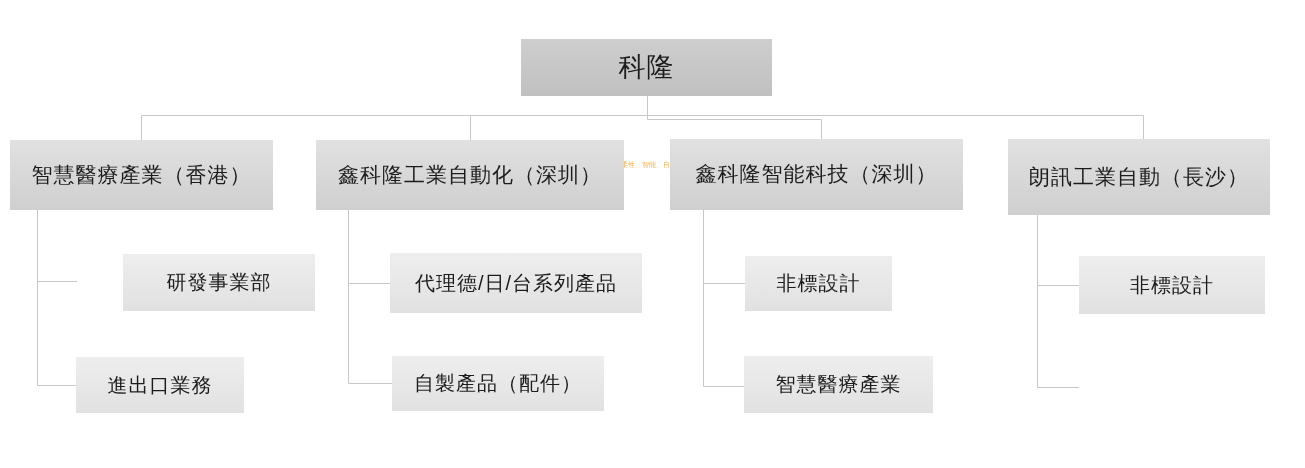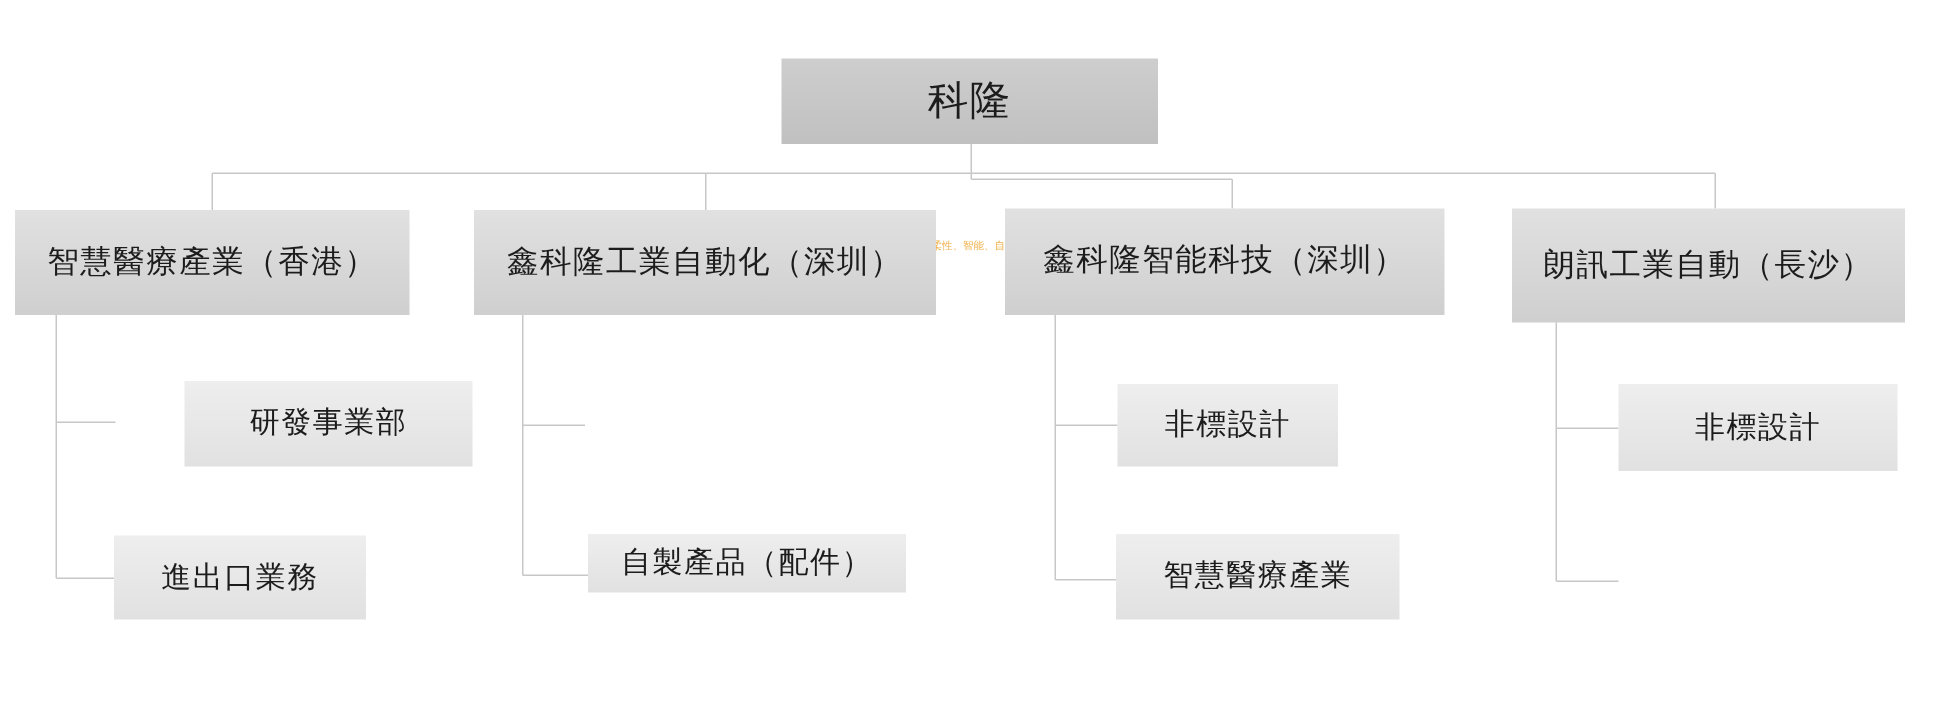--- a/index.html
+++ b/index.html
@@ -15,21 +15,21 @@
   .n-root{left:521px;top:39px;width:251px;height:57px;}
   
   .n-b1{left:10px;top:140px;width:263px;height:70px;}
   .n-b2{left:316px;top:140px;width:308px;height:70px;}
   .n-b3{left:670px;top:139px;width:293px;height:71px;}
   .n-b4{left:1008px;top:139px;width:262px;height:76px;text-align:center;}
   
   .n-c1a{left:77px;top:254px;width:192px;height:57px;margin-left:46px;}
   .n-c1b{left:76px;top:357px;width:168px;height:56px;}
   .n-c2a{left:390px;top:253px;width:252px;height:60px;}
-  .n-c2b{left:392px;top:356px;width:212px;height:39px;}
+  .n-c2b{left:392px;top:356px;width:212px;height:55px;}
   .n-c3a{left:745px;top:256px;width:147px;height:55px;}
   .n-c3b{left:744px;top:356px;width:189px;height:57px;}
   .n-c4a{left:1079px;top:256px;width:186px;height:58px;}
   .n-c4b{left:1079px;top:355px;width:208px;height:63px;}
   .watermark{position:absolute;left:621px;top:160px;width:62px;height:10px;
              font-size:7px;line-height:9px;color:#f0b04a;white-space:nowrap;
              letter-spacing:0;overflow:hidden;}
 </style>
 </head>
 <body>
@@ -72,20 +72,21 @@
   <div class="watermark">柔性、智能、自動化手臂</div>
 
   <div class="node lvl2 n-b1">智慧醫療產業（香港）</div>
   <div class="node lvl2 n-b2">鑫科隆工業自動化（深圳）</div>
   <div class="node lvl2 n-b3">鑫科隆智能科技（深圳）</div>
   <div class="node lvl2 n-b4">朗訊工業自動（長沙）</div>
 
   <div class="node lvl3 n-c1a">研發事業部</div>
   <div class="node lvl3 n-c1b">進出口業務</div>
 
+  <div class="node lvl3 n-c2a">代理德/日/台系列產品</div>
   <div class="node lvl3 n-c2b">自製產品（配件）</div>
 
   <div class="node lvl3 n-c3a">非標設計</div>
   <div class="node lvl3 n-c3b">智慧醫療產業</div>
 
   <div class="node lvl3 n-c4a">非標設計</div>
 
 </div>
 
 </body></html>

